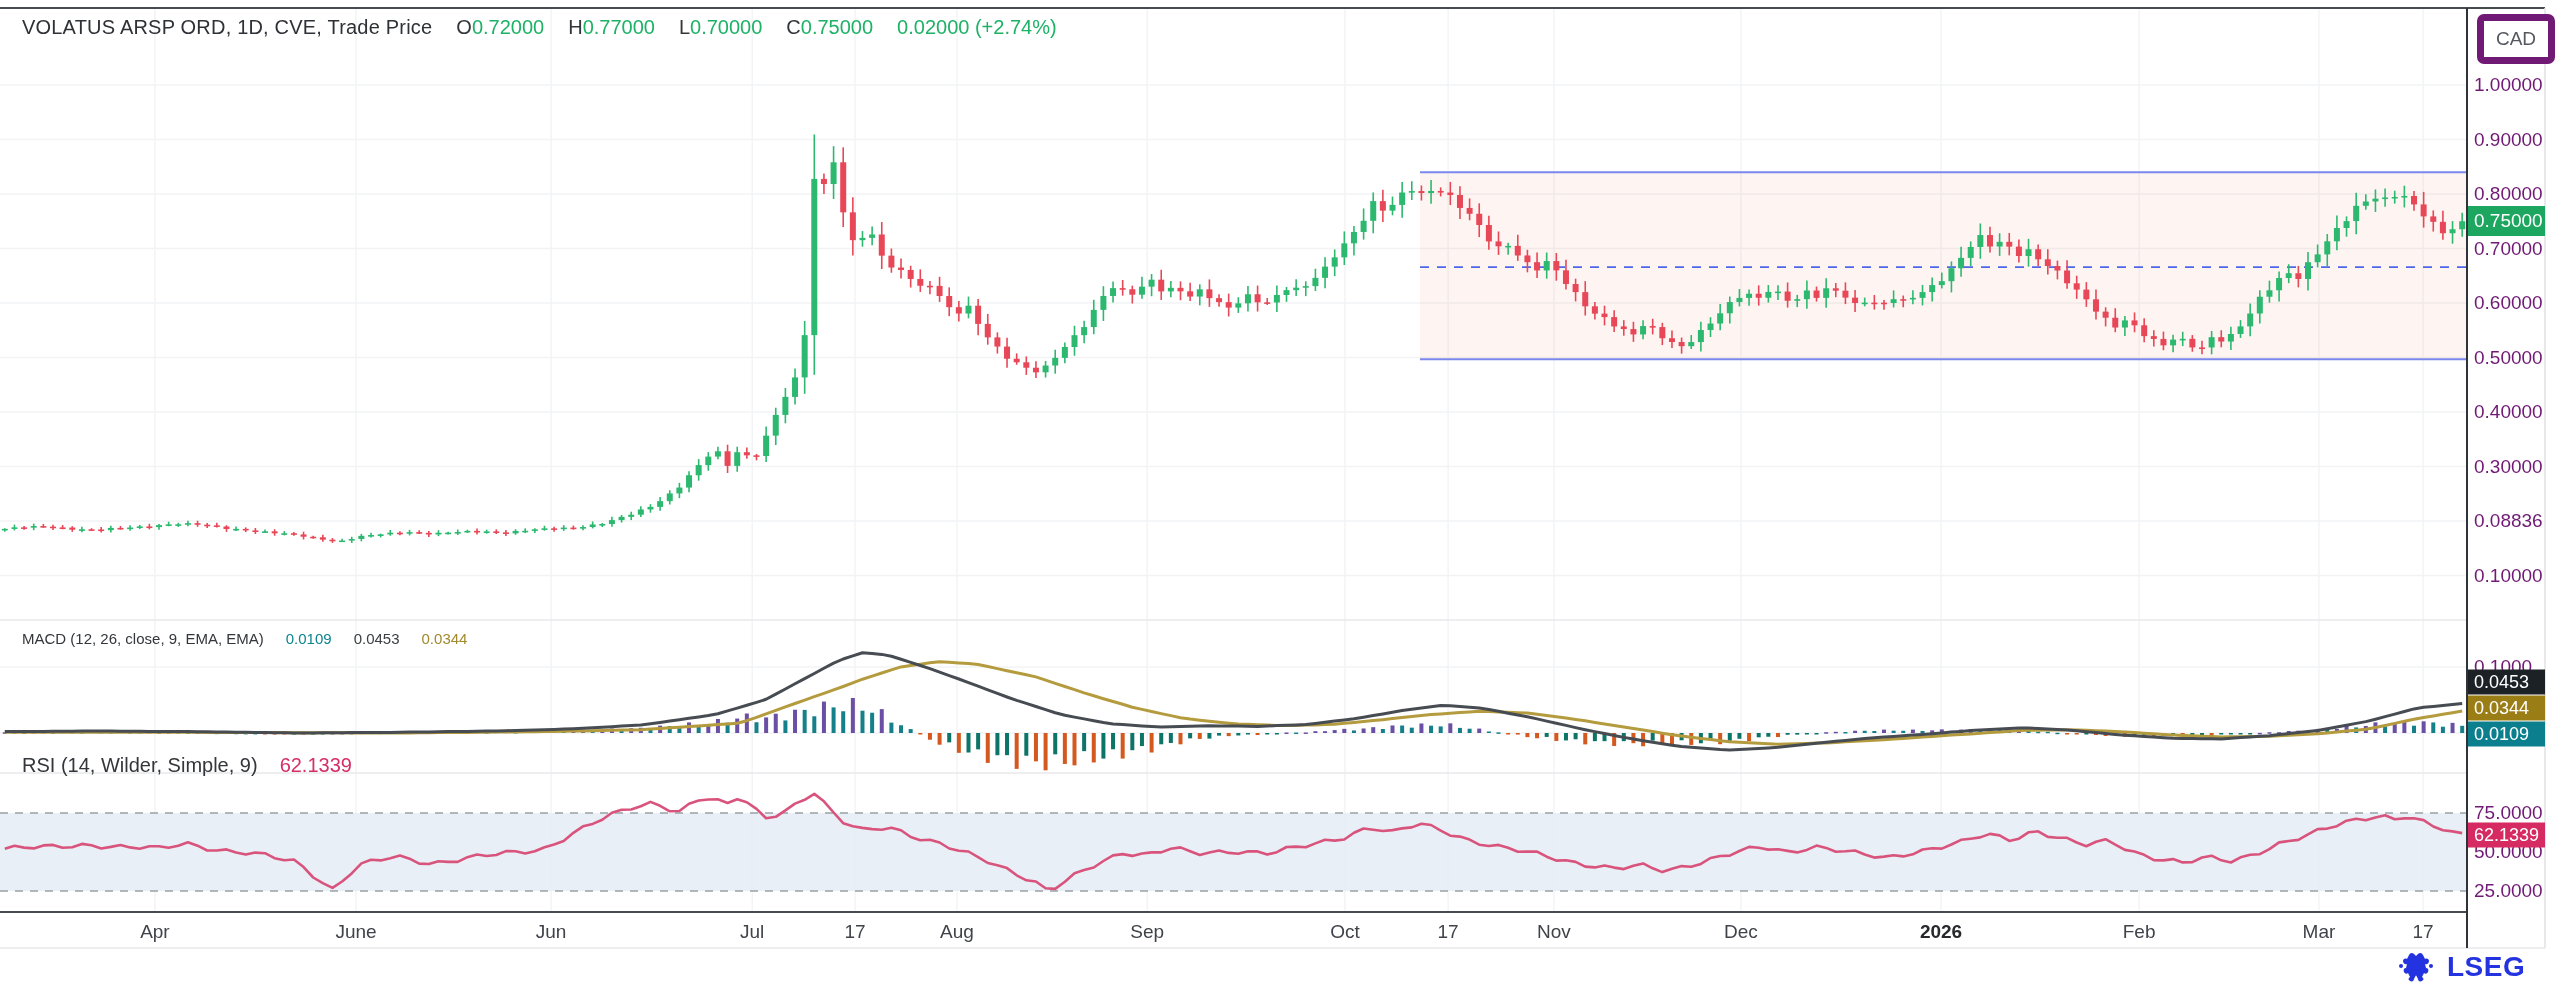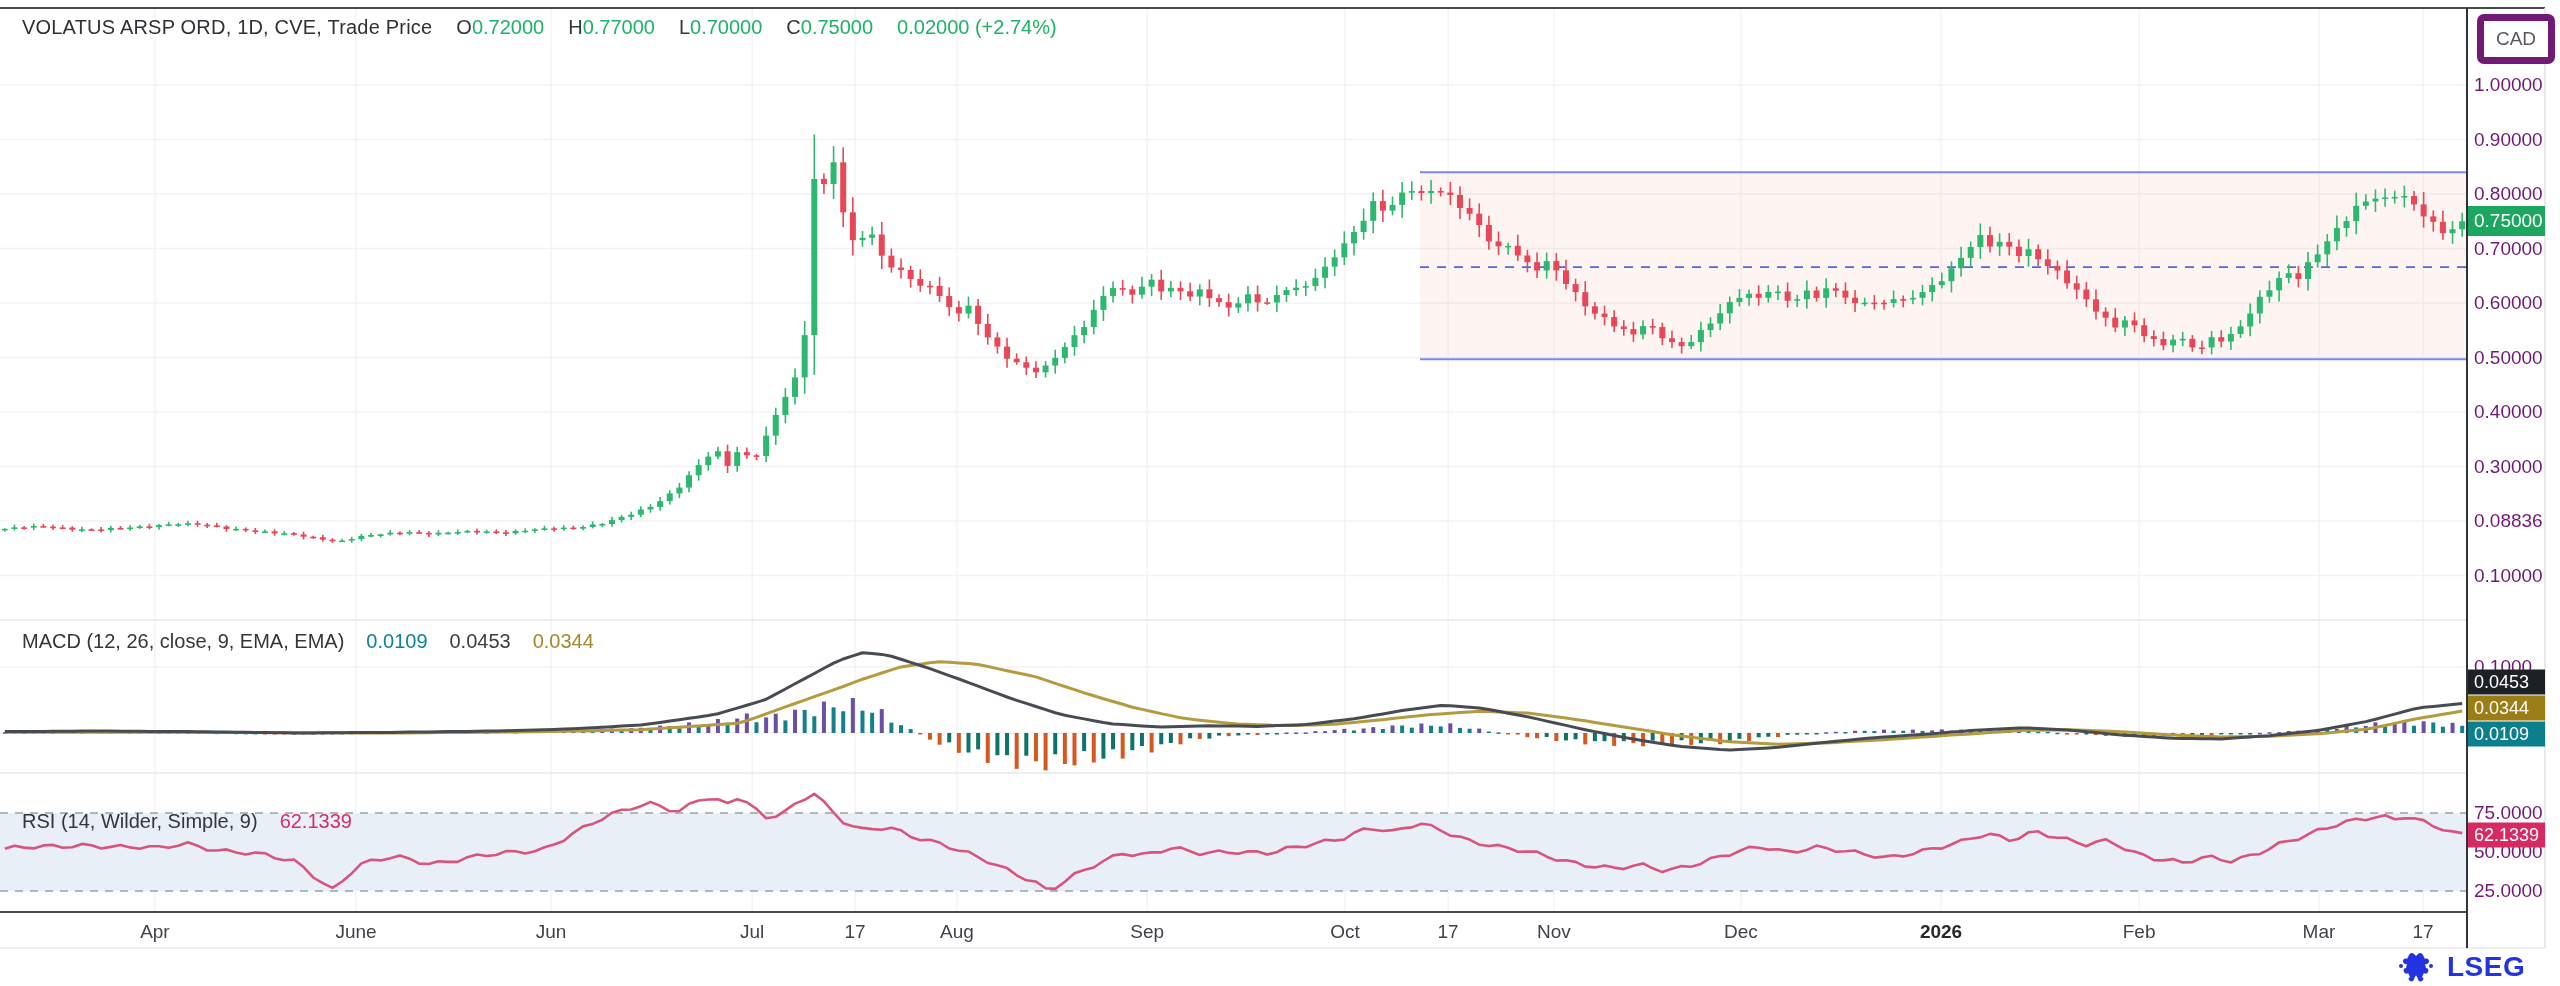--- a/index.html
+++ b/index.html
@@ -4,22 +4,22 @@
 <style>
   html,body{margin:0;padding:0;background:#fff;}
   body{width:2560px;height:986px;overflow:hidden;font-family:"Liberation Sans",sans-serif;}
   #app{position:relative;width:2560px;height:754px;background:#fff;}
   #chart-svg{position:absolute;left:0;top:0;}
   .hdr{position:absolute;left:22px;top:16px;display:flex;align-items:center;gap:24px;font-size:20px;color:#33363b;white-space:nowrap;z-index:5;}
   .hdr .title{color:#2e3136;letter-spacing:.2px;}
   .pair{display:flex;align-items:center;}
   .pair .lbl{color:#33363b;}
   .val-green{color:#1db266;text-align:center;}
-  .macd-row{position:absolute;left:22px;top:630px;display:flex;align-items:center;gap:22px;font-size:20px;color:#33363b;z-index:5;white-space:nowrap;}
-  .rsi-row{position:absolute;left:22px;top:810px;display:flex;align-items:center;gap:22px;font-size:20px;color:#33363b;z-index:5;white-space:nowrap;}
+  .macd-row{position:absolute;left:22px;top:630px;display:flex;align-items:center;gap:22px;font-size:15px;color:#33363b;z-index:5;white-space:nowrap;}
+  .rsi-row{position:absolute;left:22px;top:754px;display:flex;align-items:center;gap:22px;font-size:20px;color:#33363b;z-index:5;white-space:nowrap;}
   .v-hist{color:#0e8490;}
   .v-macd{color:#3c4043;}
   .v-sig{color:#a1892c;}
   .v-rsi{color:#d62e66;}
   .cad-box{position:absolute;left:2477px;top:14px;width:64px;height:36px;border:7px solid #701a75;border-radius:7px;display:flex;align-items:center;justify-content:center;font-size:19px;color:#55585e;background:#fff;z-index:6;}
   .tick{position:absolute;left:2474px;font-size:19px;color:#701a75;transform:translateY(-50%);z-index:4;white-space:nowrap;}
   .badge{position:absolute;left:2468px;width:77px;transform:translateY(-50%);color:#fff;font-size:19px;display:flex;align-items:center;padding-left:6px;box-sizing:border-box;z-index:5;white-space:nowrap;}
   .xlab{position:absolute;top:921px;transform:translateX(-50%);font-size:19px;color:#40434a;z-index:4;white-space:nowrap;}
   .xlab.year{font-weight:700;color:#27292d;}
   .logo{position:absolute;left:2398px;top:950px;display:flex;align-items:center;gap:9px;z-index:6;}

